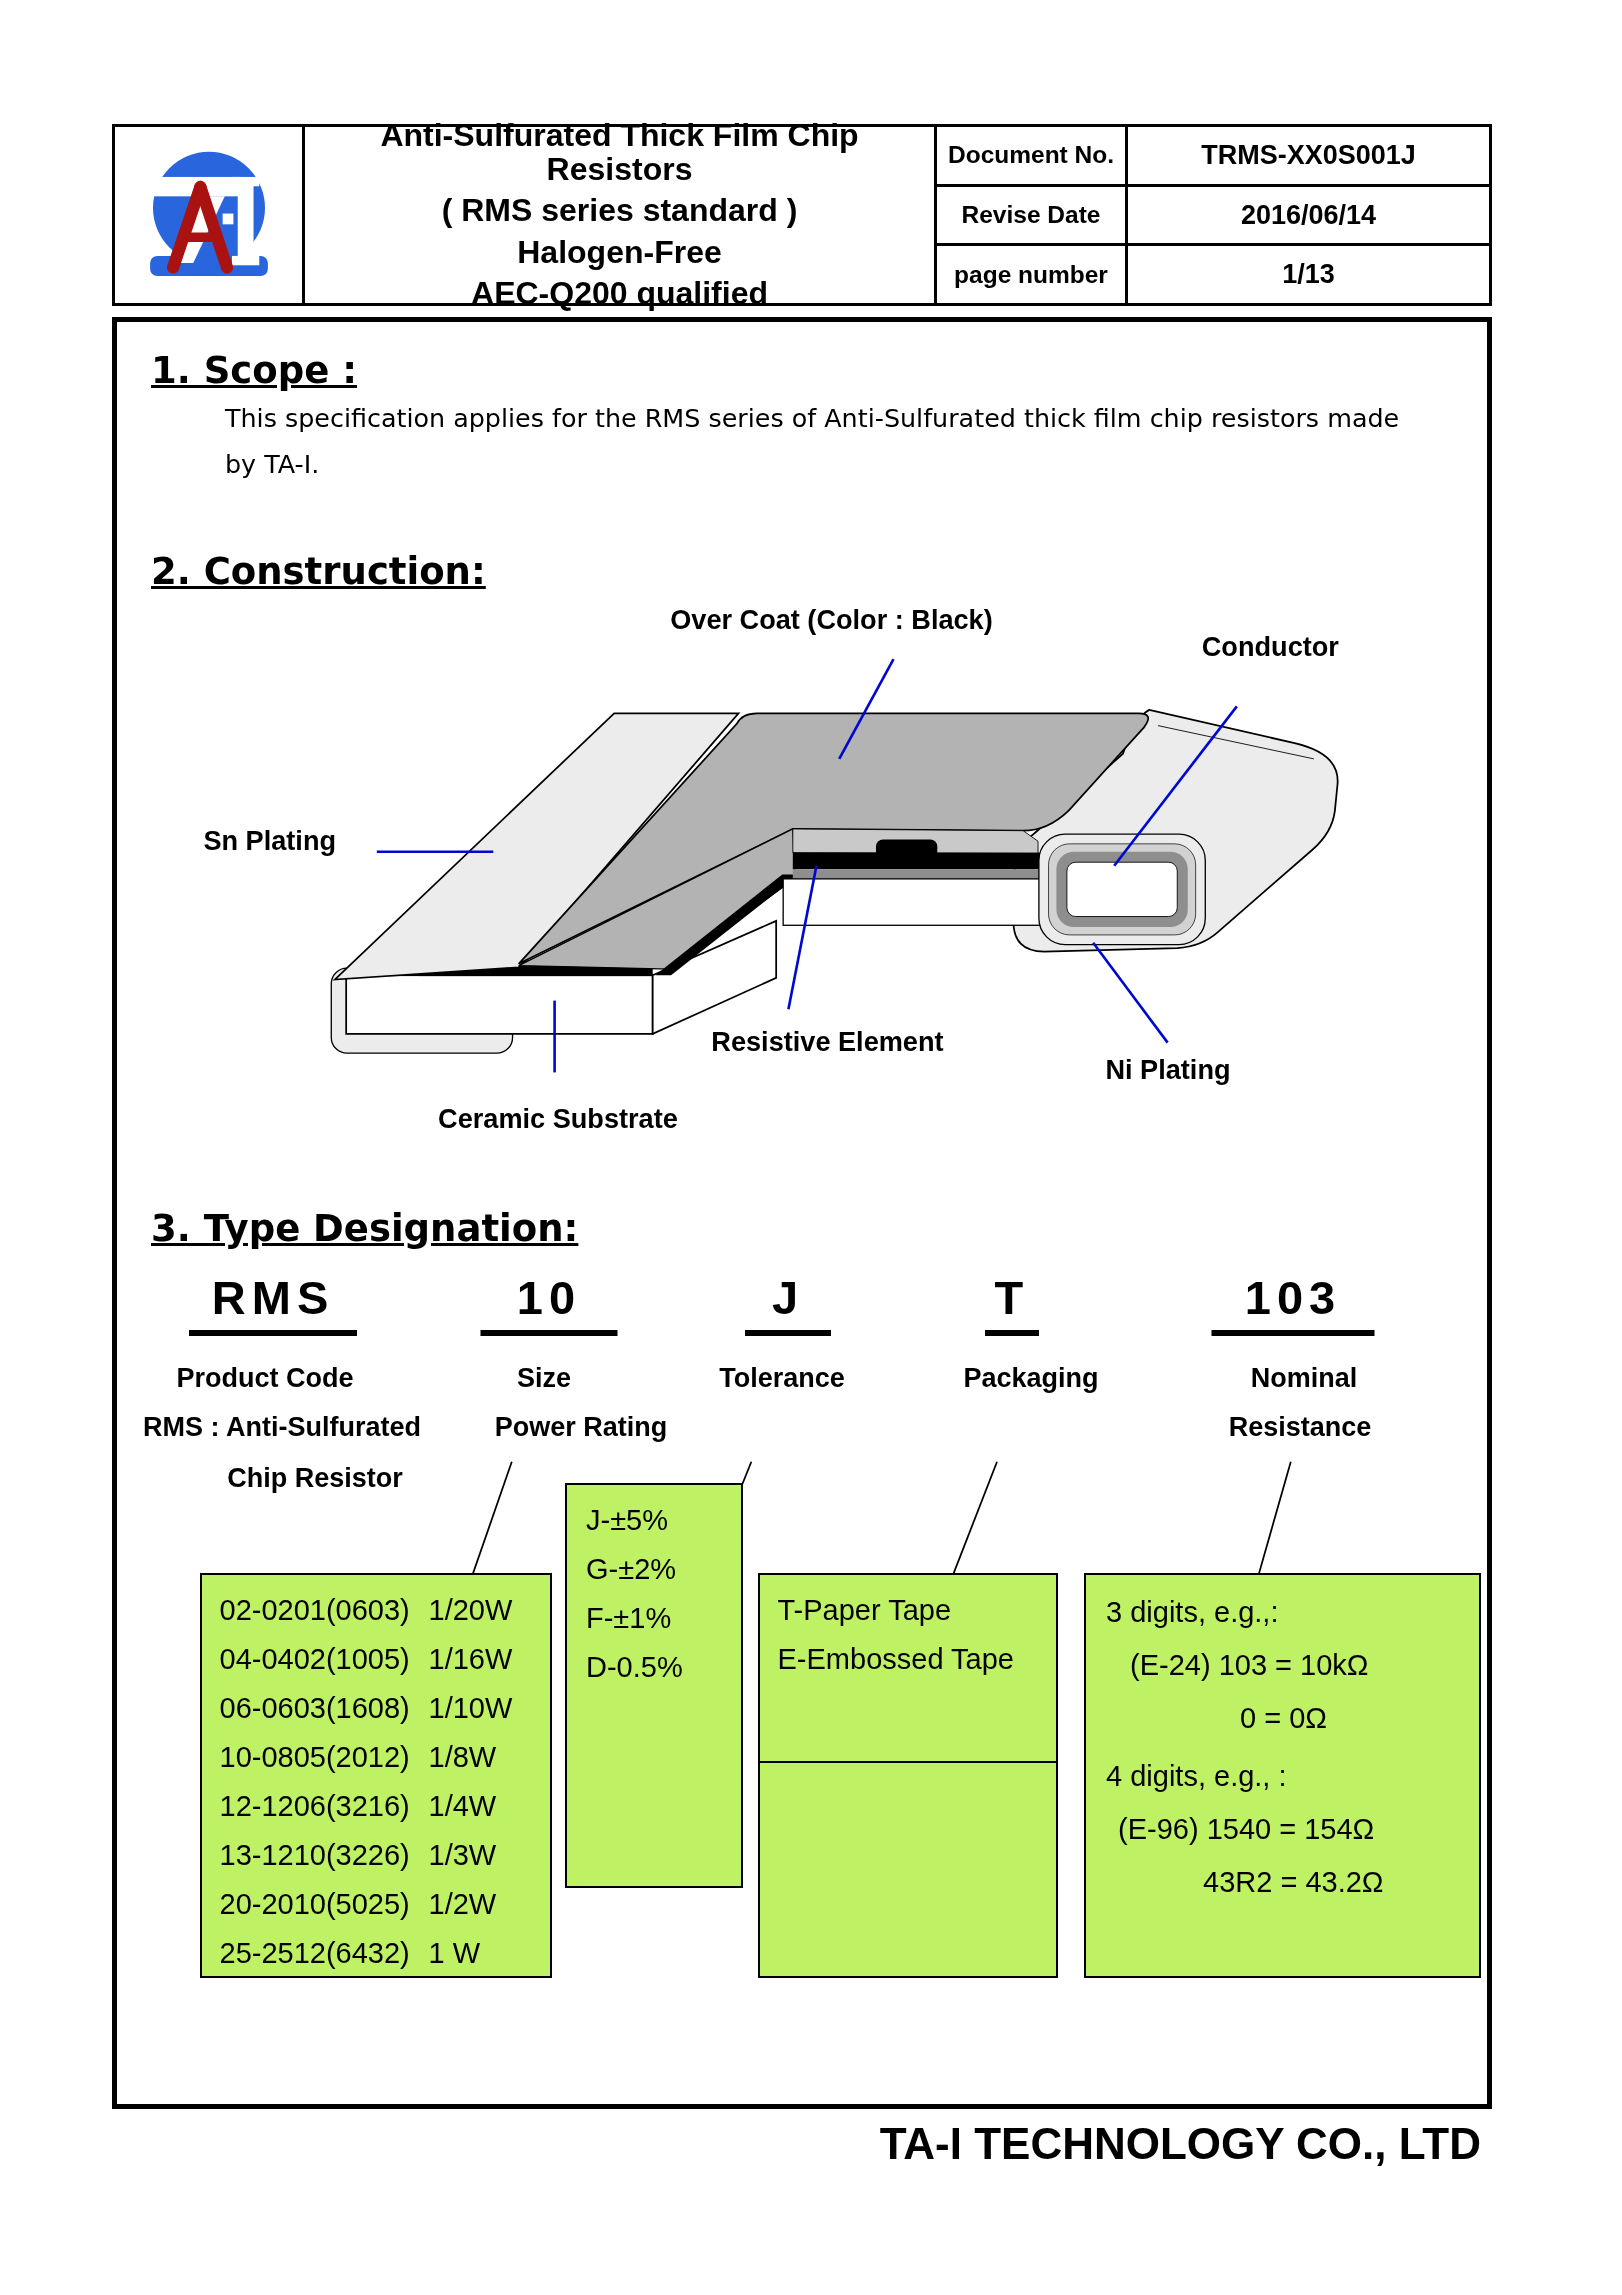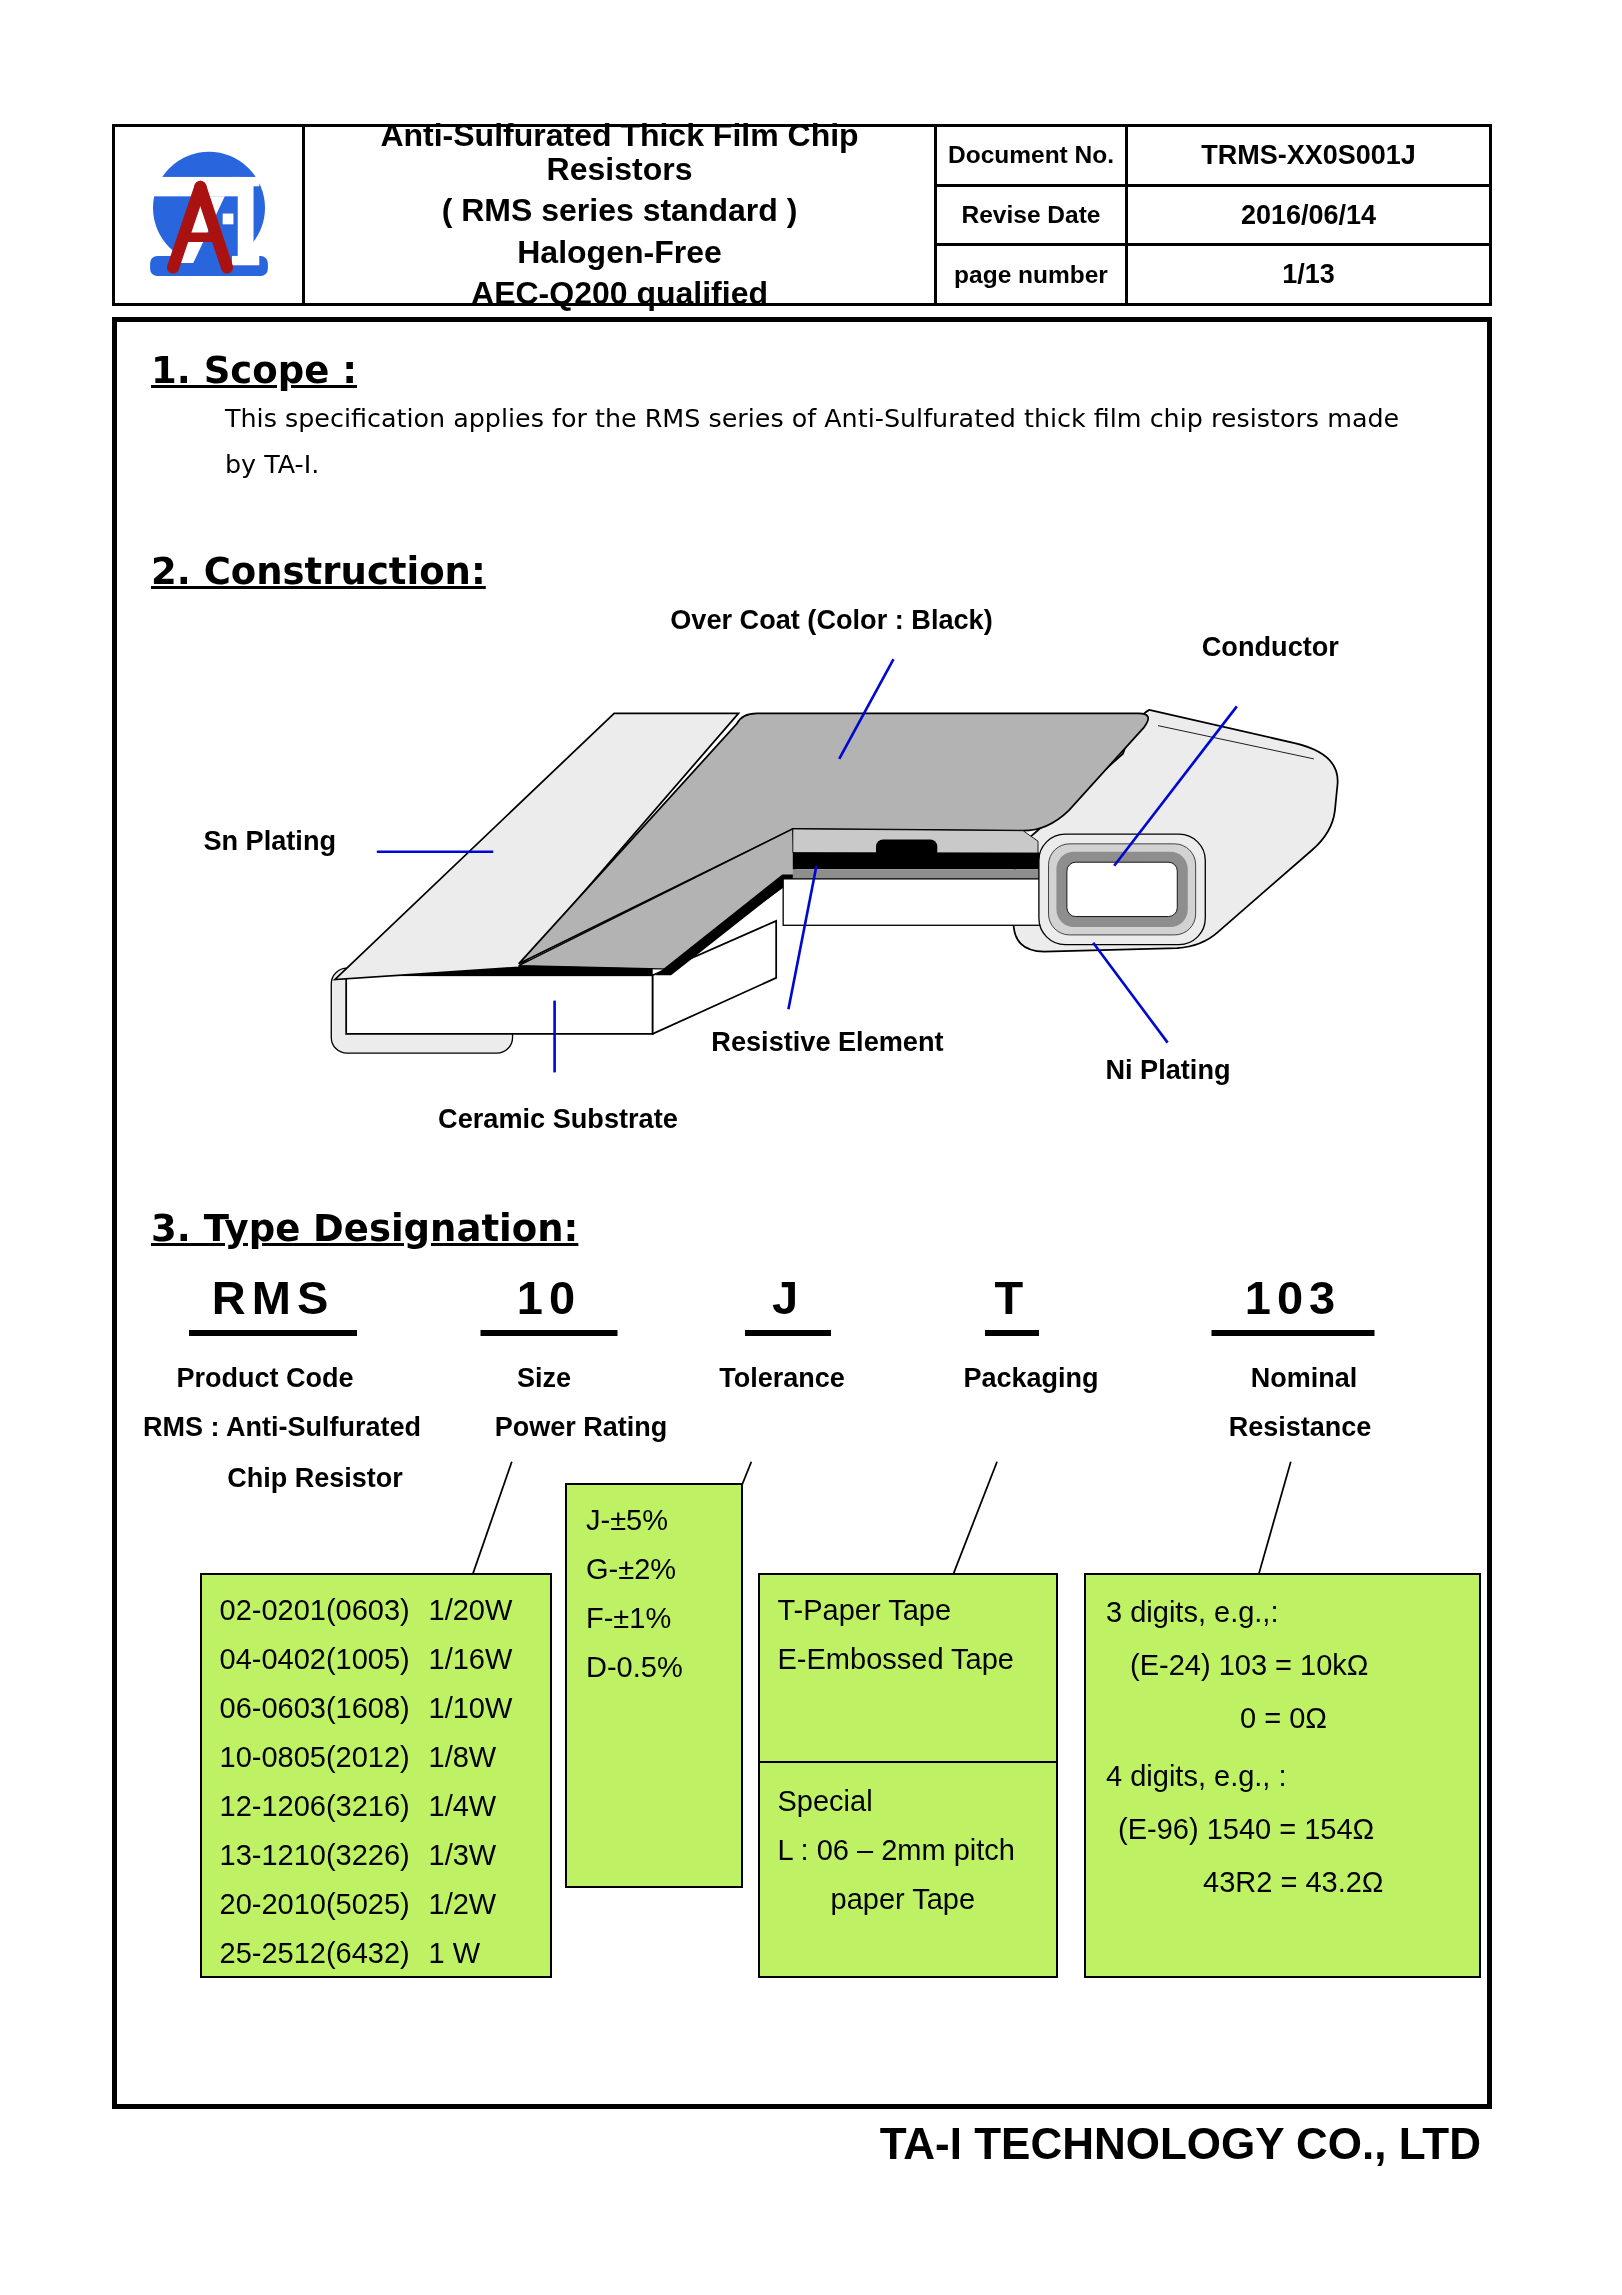--- a/index.html
+++ b/index.html
@@ -188,25 +188,20 @@
     <div class="row">G-±2%</div>
     <div class="row">F-±1%</div>
     <div class="row">D-0.5%</div>
   </div>
 
   <div class="abs vbox pkgbox" style="left:758px;top:1573px;width:300px;height:405px;">
     <div class="pkg-top">
       <div class="row">T-Paper Tape</div>
       <div class="row">E-Embossed Tape</div>
     </div>
-    <div class="pkg-bot">
-      <div class="row">Special</div>
-      <div class="row">L : 06 – 2mm pitch</div>
-      <div class="row" style="padding-left:53px;">paper Tape</div>
-    </div>
   </div>
 
   <div class="abs vbox resbox" style="left:1084px;top:1573px;width:397px;height:405px;">
     <div class="row" style="padding-left:20px;">3 digits, e.g.,:</div>
     <div class="row" style="padding-left:44px;">(E-24) 103 = 10kΩ</div>
     <div class="row" style="padding-left:154px;">0 = 0Ω</div>
     <div class="row" style="padding-left:20px;margin-top:4.4px;">4 digits, e.g., :</div>
     <div class="row" style="padding-left:32px;">(E-96) 1540 = 154Ω</div>
     <div class="row" style="padding-left:117px;">43R2 = 43.2Ω</div>
   </div>

